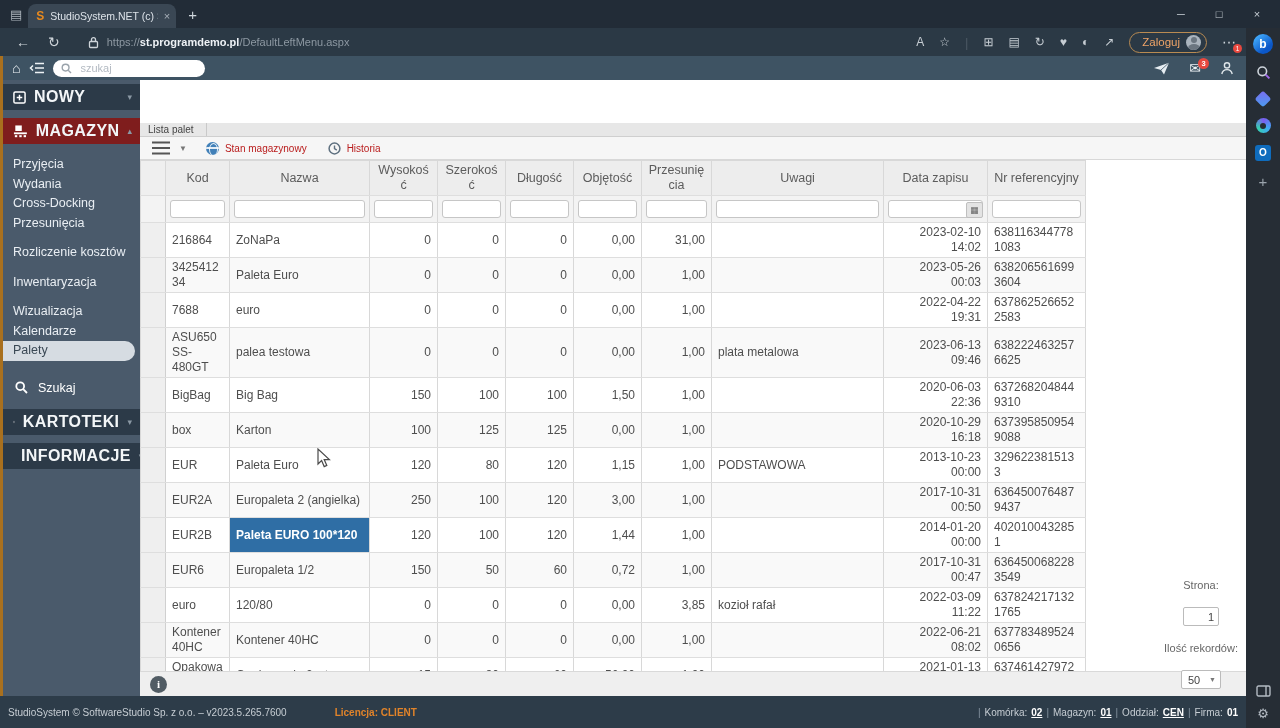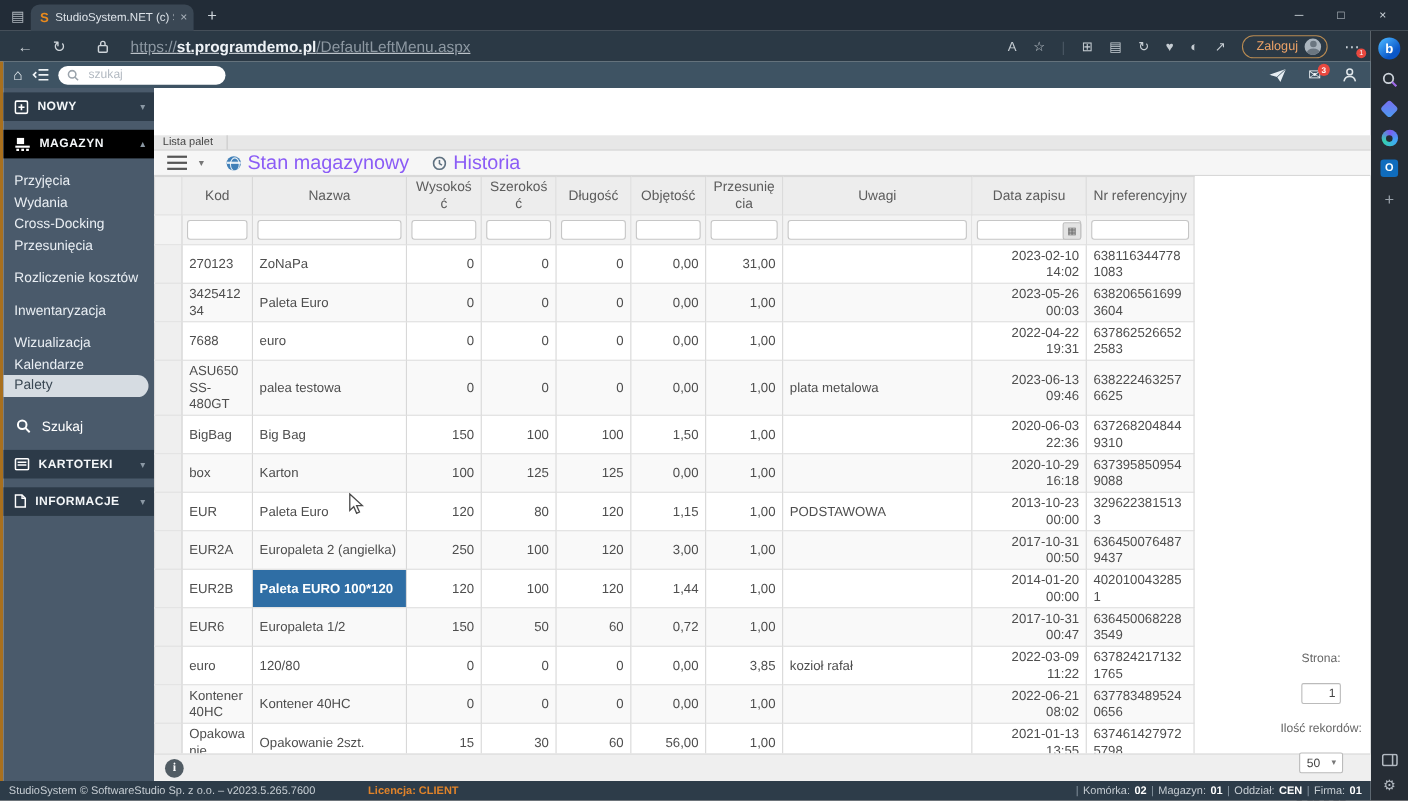--- a/index.html
+++ b/index.html
@@ -19,21 +19,21 @@
   .newtab{color:#cfd6dc;font-size:15px;margin:0 0 5px 12px;}
   .winctl{position:absolute;right:4px;top:0;height:28px;display:flex;align-items:center;}
   .winctl span{width:38px;text-align:center;color:#c9d0d6;font-size:11px;}
 
   
   .addressbar{position:absolute;top:28px;left:0;width:1246px;height:28px;background:#2b3945;
               display:flex;align-items:center;color:#cdd3d8;}
   .nav-ic{font-size:14px;margin-left:16px;color:#cfd5da;}
   .nav-ic.rf{margin-left:18px;}
   .lockwrap{margin-left:28px;display:flex;align-items:center;}
-  .url{font-size:14px;margin-left:20px;white-space:nowrap;text-decoration:underline;}
+  .url{font-size:11px;margin-left:8px;white-space:nowrap;}
   .url .dim{color:#8d98a2;} .url .dom{color:#eef2f6;font-weight:bold;}
   .abar-right{margin-left:auto;display:flex;align-items:center;gap:15px;margin-right:10px;}
   .abar-right .ic{font-size:12px;color:#c6cdd3;}
   .abar-right .divider{color:#4a5763;font-size:13px;}
   .login{display:flex;align-items:center;gap:6px;border:1px solid #b98b52;border-radius:12px;
          padding:2px 5px 2px 12px;color:#efa468;font-size:11.5px;}
   .login .ava{width:15px;height:15px;border-radius:50%;background:#aab4bd;position:relative;overflow:hidden;}
   .login .ava:after{content:"";position:absolute;left:4.5px;top:2.5px;width:6px;height:6px;border-radius:50%;background:#6b7680;}
   .login .ava:before{content:"";position:absolute;left:1.5px;top:9.5px;width:12px;height:8px;border-radius:50%;background:#6b7680;}
   .dots{position:relative;color:#cfd6dc;font-size:14px;}
@@ -70,41 +70,41 @@
   .hdr-right{position:absolute;right:12px;top:0;height:24px;display:flex;align-items:center;gap:19px;}
   .mail{position:relative;color:#eef3f6;font-size:14px;}
   .mail .bdg{position:absolute;right:-8px;top:-2px;width:11px;height:11px;background:#e8483f;border-radius:50%;
              color:#fff;font-size:7.5px;line-height:11px;text-align:center;font-weight:bold;}
 
   .app-body{flex:1;display:flex;min-height:0;}
 
   
   .sidebar{width:137px;background:#4a5a6b;flex:none;display:flex;flex-direction:column;padding-top:4px;overflow:hidden;}
   .section{height:26px;background:#2c3a48;display:flex;align-items:center;padding:0 8px 0 10px;gap:8px;flex:none;}
-  .section.dk{background:#000000;}
-  .section .lbl{font-size:11px;font-weight:bold;color:#f3f6f8;letter-spacing:.4px;}
+  .section.dk{background:#7f1d1d;}
+  .section .lbl{font-size:16px;font-weight:bold;color:#f3f6f8;letter-spacing:.4px;}
   .section .chev{margin-left:auto;color:#8b98a4;font-size:9px;}
   .sgap{height:8px;flex:none;}
   .menu{padding:11px 0 2px 10px;font-size:12.5px;color:#e9eef3;}
   .menu .grp{margin-bottom:10px;}
   .menu .item{height:19.5px;line-height:19.5px;white-space:nowrap;}
   .menu .item.selected{background:#d6dce2;color:#3a4854;margin-left:-10px;padding-left:10px;
                        border-radius:0 13px 13px 0;width:132px;}
   .search-item{display:flex;align-items:center;gap:10px;padding:8px 0 14px 12px;color:#fff;font-size:12.5px;}
 
   
   .content{flex:1;background:#fff;display:flex;flex-direction:column;min-width:0;}
   .content-tab{height:14px;background:#e7e7e7;border-bottom:1px solid #cfcfcf;font-size:10px;color:#444;
                display:flex;align-items:center;flex:none;margin-top:43px;}
   .content-tab span{padding:0 12px 0 8px;border-right:1px solid #c9c9c9;height:100%;display:flex;align-items:center;}
   .toolbar{height:23px;background:#f6f6f6;border-bottom:1px solid #d8d8d8;display:flex;align-items:center;
            padding-left:10px;gap:7px;flex:none;}
   .burger{width:18px;height:2.5px;background:#555;box-shadow:0 -5.5px 0 #555,0 5.5px 0 #555;margin:0 2px;}
   .tb-caret{color:#777;font-size:8px;margin-right:12px;}
-  .tb-item{display:flex;align-items:center;gap:6px;color:#8b5cf6;font-size:18px;margin-right:14px;}
+  .tb-item{display:flex;align-items:center;gap:6px;color:#b91c1c;font-size:10px;margin-right:14px;}
   .globe{width:13px;height:13px;border-radius:50%;background:#4180b8;position:relative;overflow:hidden;}
   .globe:after{content:"";position:absolute;left:3px;top:1px;width:7px;height:11px;border:1px solid rgba(255,255,255,.85);border-radius:50%;}
   .globe:before{content:"";position:absolute;left:0;top:5.5px;width:13px;height:1.5px;background:rgba(255,255,255,.85);}
 
   .table-zone{flex:1;overflow:hidden;}
   table.grid{border-collapse:collapse;table-layout:fixed;width:945px;font-size:12px;color:#4e4e4e;}
   .grid th,.grid td{border-right:1px solid #d8d8d8;border-bottom:1px solid #dedede;
                     padding:2px 6px;overflow:hidden;word-wrap:break-word;line-height:15px;}
   .grid thead th{background:#ededed;font-weight:normal;color:#5c5c5c;text-align:center;
                  font-size:12.5px;height:26px;border-top:1px solid #d8d8d8;}
@@ -131,26 +131,26 @@
   .pag-right{margin-left:auto;display:flex;align-items:center;gap:16px;flex-direction:column;}
   .page-input{width:36px;height:19px;border:1px solid #bbb;border-radius:2px;text-align:right;
               padding-right:4px;font-size:11px;color:#444;font-family:"Liberation Sans",sans-serif;}
   .sel50{width:40px;height:19px;background:#fff;border:1px solid #bbb;border-radius:2px;display:flex;
          align-items:center;padding:0 4px 0 6px;color:#444;}
   .sel50 .car{margin-left:auto;font-size:7px;color:#777;}
   .pbtn{width:24px;height:20px;background:#e7e7e7;border:1px solid #c9c9c9;border-radius:2px;
         font-size:8px;color:#8a8a8a;text-align:center;line-height:18px;}
 
   
-  .statusbar{height:18px;background:#2d3c49;display:flex;align-items:center;padding:0 8px;
+  .statusbar{height:32px;background:#2d3c49;display:flex;align-items:center;padding:0 8px;
              color:#c6cdd3;font-size:10px;white-space:nowrap;flex:none;}
   .lic{color:#e0832a;font-weight:bold;margin-left:48px;}
   .sb-right{margin-left:auto;display:flex;gap:4px;}
   .sb-right b{color:#fff;}
-  .sb-right .u{}
+  .sb-right .u{text-decoration:underline;}
   .sb-right .sep{color:#8795a1;}
 
   .cursor{position:absolute;left:317px;top:448px;pointer-events:none;}
   svg.lineic{display:block;}
 </style>
 </head>
 <body>
 
 <div class="screen">
 
@@ -393,21 +393,21 @@
                     <td><input style=""></td>
                     <td><input style=""></td>
                     <td><input style=""></td>
                     <td class="date-f"><input style=""><span class="cal-btn">▦</span></td>
                     <td><input style=""></td>
                   </tr>
                 </thead>
               <tbody>
                   <tr>
                     <td class="handle"></td>
-                    <td class="">270123</td>
+                    <td class="">216864</td>
                     <td class="">ZoNaPa</td>
                     <td class="c-r">0</td>
                     <td class="c-r">0</td>
                     <td class="c-r">0</td>
                     <td class="c-r">0,00</td>
                     <td class="c-r">31,00</td>
                     <td class=""></td>
                     <td class="c-r">2023-02-10 14:02</td>
                     <td class="">6381163447781083</td>
                   </tr>

